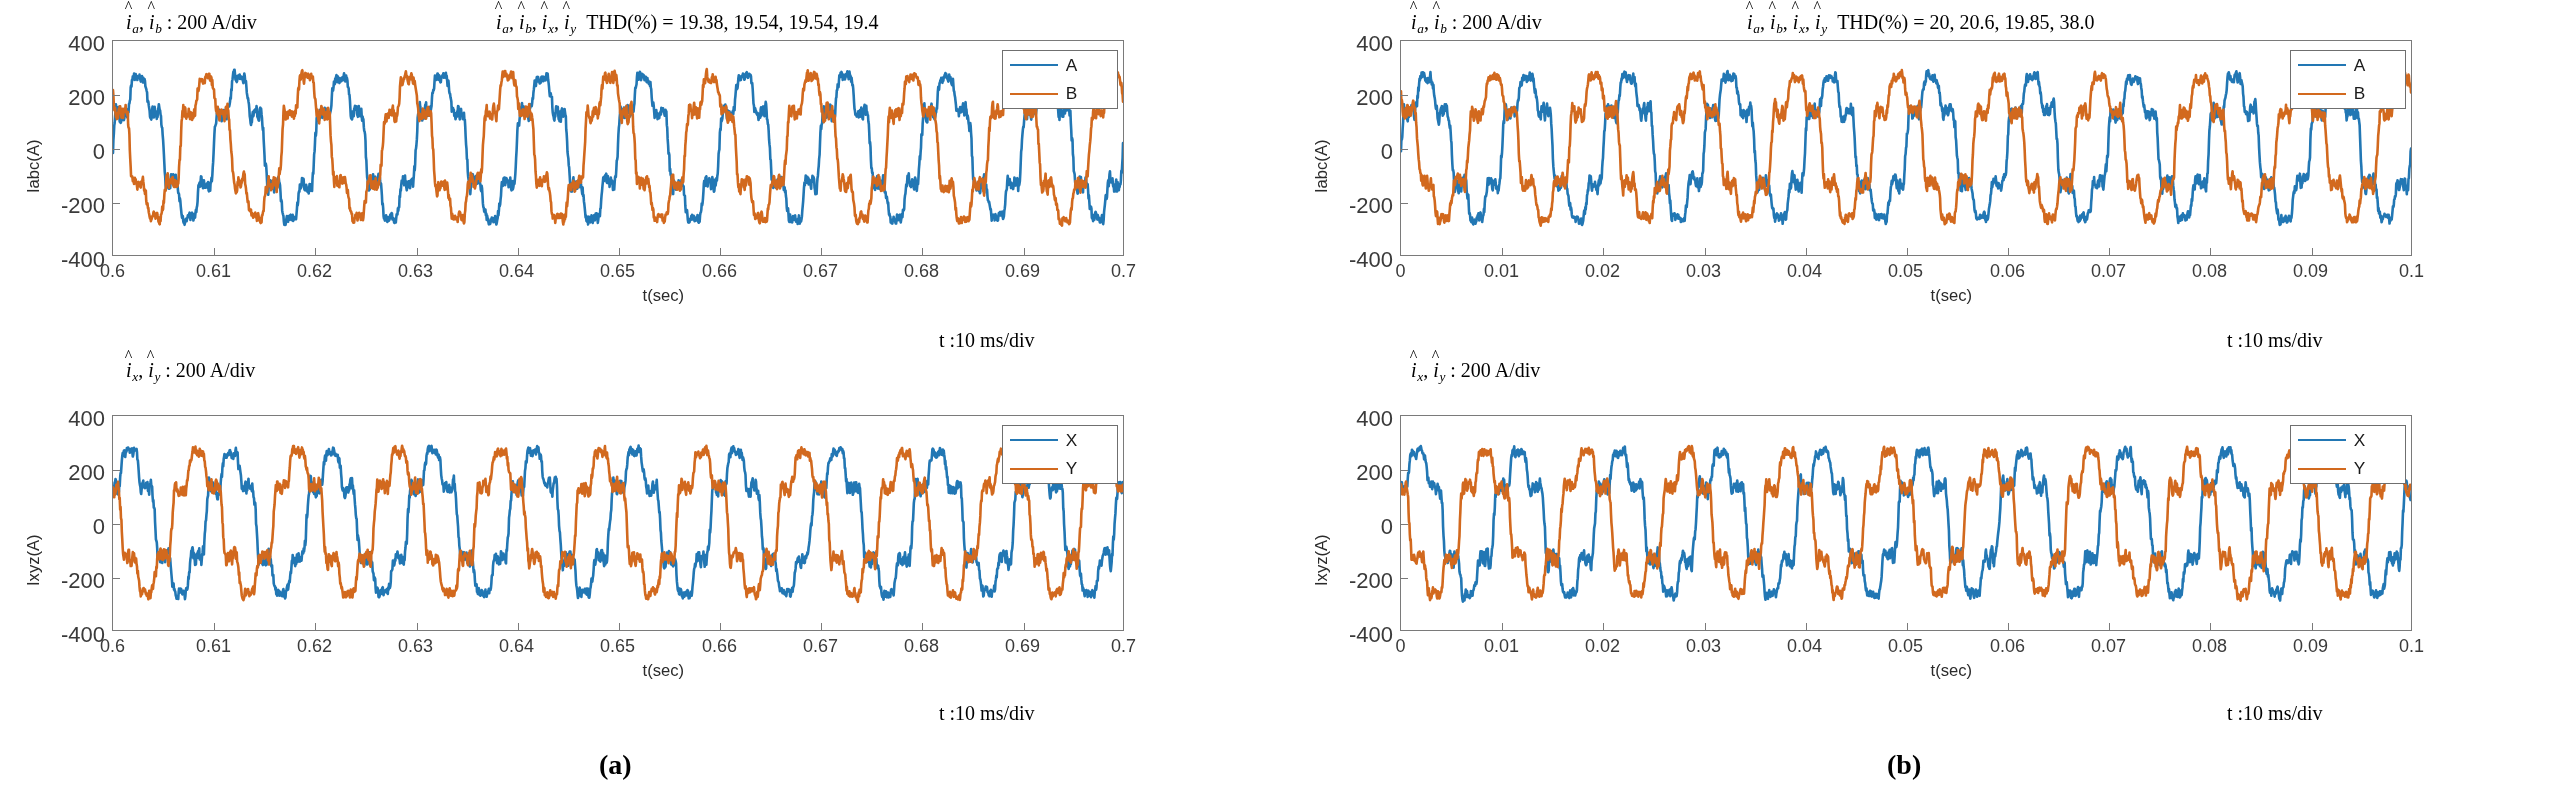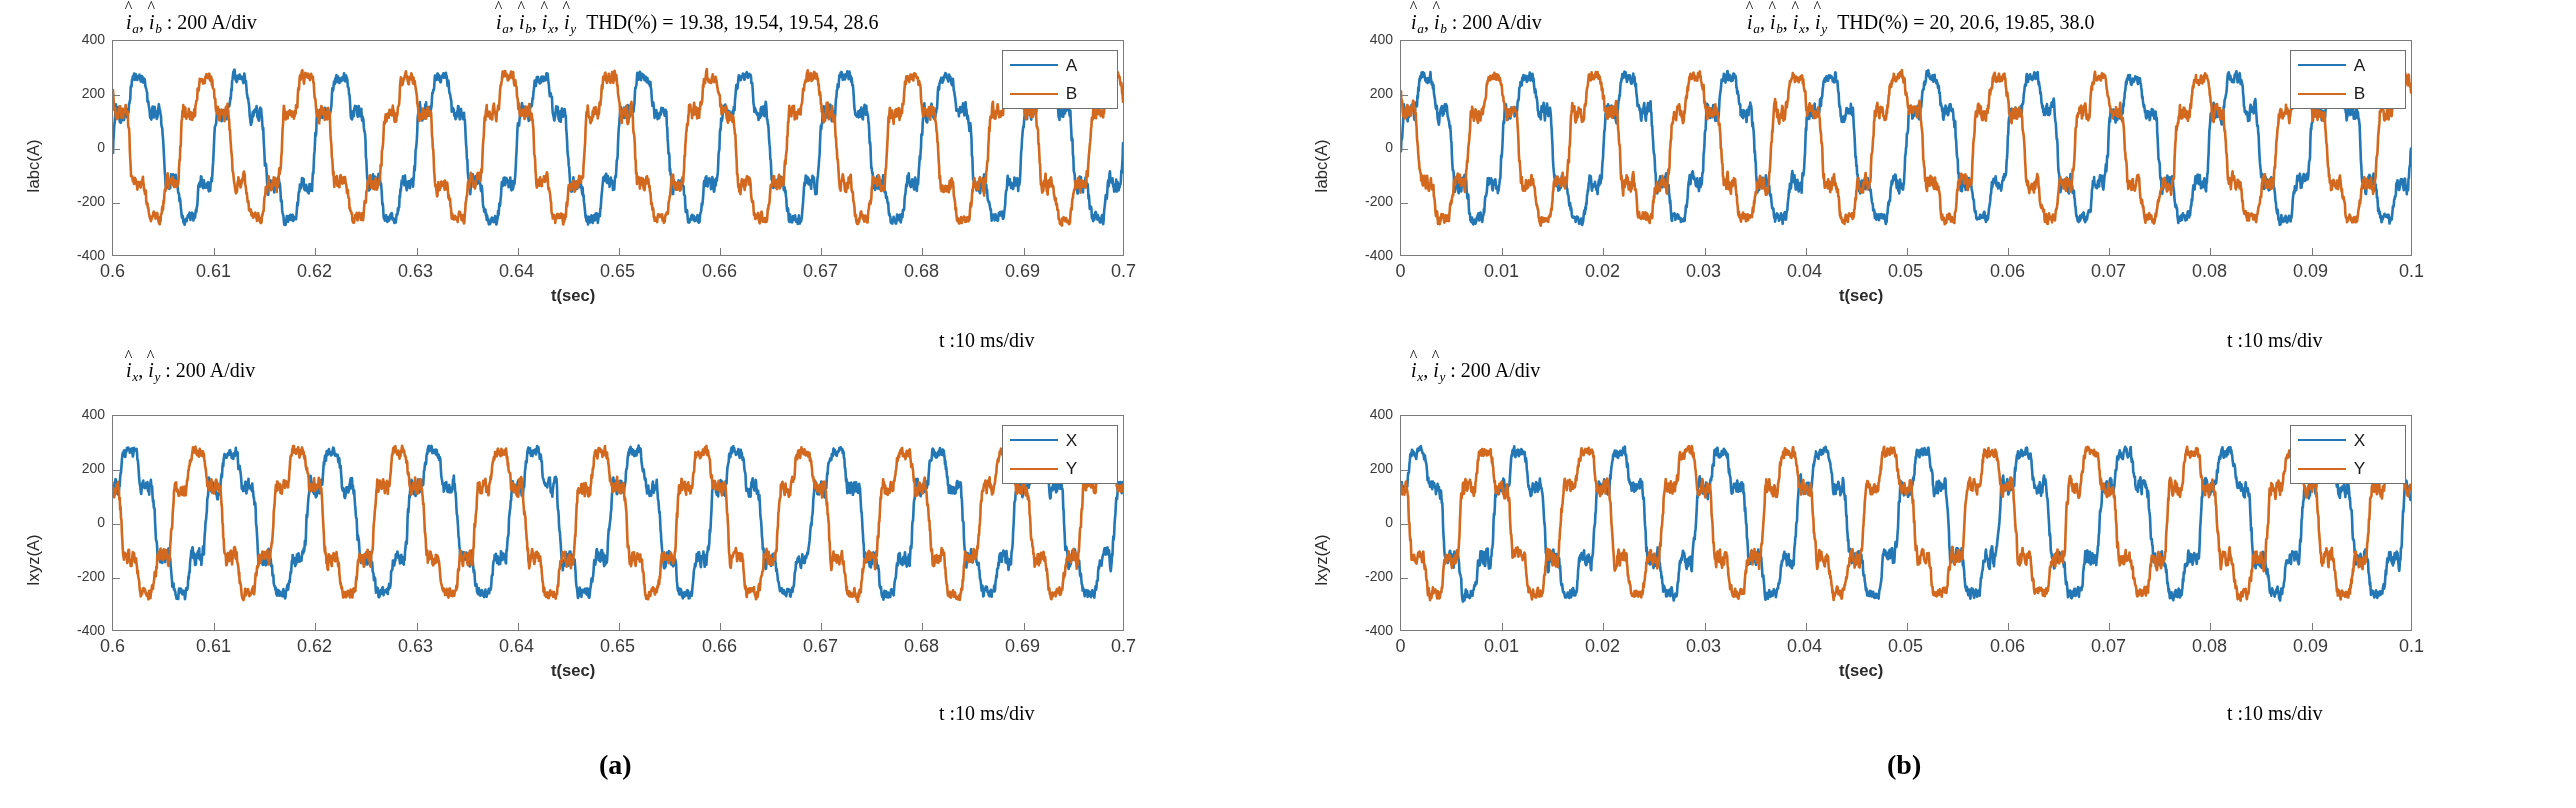--- a/index.html
+++ b/index.html
@@ -12,23 +12,23 @@
   
   .ann{position:absolute;font-family:"Liberation Serif",serif;font-size:20px;color:#000;white-space:nowrap;}
   .hatvar{position:relative;display:inline-block;font-style:italic;}
   .hatvar .hat{position:absolute;left:50%;transform:translateX(-55%);top:-11.3px;font-style:normal;font-size:16px;line-height:1;}
   .sub{font-size:13.3px;font-style:italic;vertical-align:-4px;display:inline-block;margin-left:0.7px;}
 
   
   .chart{position:absolute;}
   .plotbox{position:absolute;border:1.3px solid #7a7a7a;background:#fff;box-sizing:border-box;overflow:hidden;}
   .ylabel{position:absolute;font-size:16.6px;color:#2b2b2b;transform-origin:0 0;transform:rotate(-90deg);white-space:nowrap;font-family:"Liberation Sans",sans-serif;}
-  .ytick{position:absolute;font-size:14px;color:#3a3a3a;text-align:right;white-space:nowrap;}
+  .ytick{position:absolute;font-size:22px;color:#3a3a3a;text-align:right;white-space:nowrap;}
   .xtick{position:absolute;font-size:18px;color:#3a3a3a;text-align:center;white-space:nowrap;}
-  .xlabel{position:absolute;font-size:16.6px;color:#2b2b2b;white-space:nowrap;text-align:left;font-weight:bold;}
+  .xlabel{position:absolute;font-size:16.6px;color:#2b2b2b;white-space:nowrap;text-align:right;}
   .tdiv{position:absolute;font-family:"Liberation Serif",serif;font-size:20px;white-space:nowrap;}
 
   .tickmark{position:absolute;background:#7a7a7a;}
   .tick-y{width:7.3px;height:1.3px;left:0;}
   .tick-x{height:7.3px;width:1.3px;bottom:0;}
 
   
   .legend{position:absolute;border:1.3px solid #6f6f6f;background:#fff;box-sizing:border-box;z-index:5;}
   .legrow{display:flex;align-items:center;height:50%;padding:0 6.7px;box-sizing:border-box;}
   .legline{width:48px;height:2px;margin-right:8px;flex:0 0 auto;}
@@ -49,21 +49,21 @@
       <span class="hatvar">i<span class="hat">^</span></span><span class="sub">a</span>,
       <span class="hatvar">i<span class="hat">^</span></span><span class="sub">b</span>
       : 200 A/div
     </div>
 
     <div class="ann" style="left:496px;top:10.7px;">
       <span class="hatvar">i<span class="hat">^</span></span><span class="sub">a</span>,
       <span class="hatvar">i<span class="hat">^</span></span><span class="sub">b</span>,
       <span class="hatvar">i<span class="hat">^</span></span><span class="sub">x</span>,
       <span class="hatvar">i<span class="hat">^</span></span><span class="sub">y</span>
-      &nbsp;THD(%) = <span>19.38, 19.54, 19.54, 28.6</span>
+      &nbsp;THD(%) = <span>19.38, 19.54, 19.54, 19.4</span>
     </div>
 
     <div class="chart">
       <div class="ylabel" style="left:24px;top:193px;">Iabc(A)</div>
       <div class="ytick" style="left:41px;top:31px;width:64px;">400</div>
       <div class="ytick" style="left:41px;top:85px;width:64px;">200</div>
       <div class="ytick" style="left:41px;top:139px;width:64px;">0</div>
       <div class="ytick" style="left:41px;top:193px;width:64px;">-200</div>
       <div class="ytick" style="left:41px;top:247px;width:64px;">-400</div>
 

